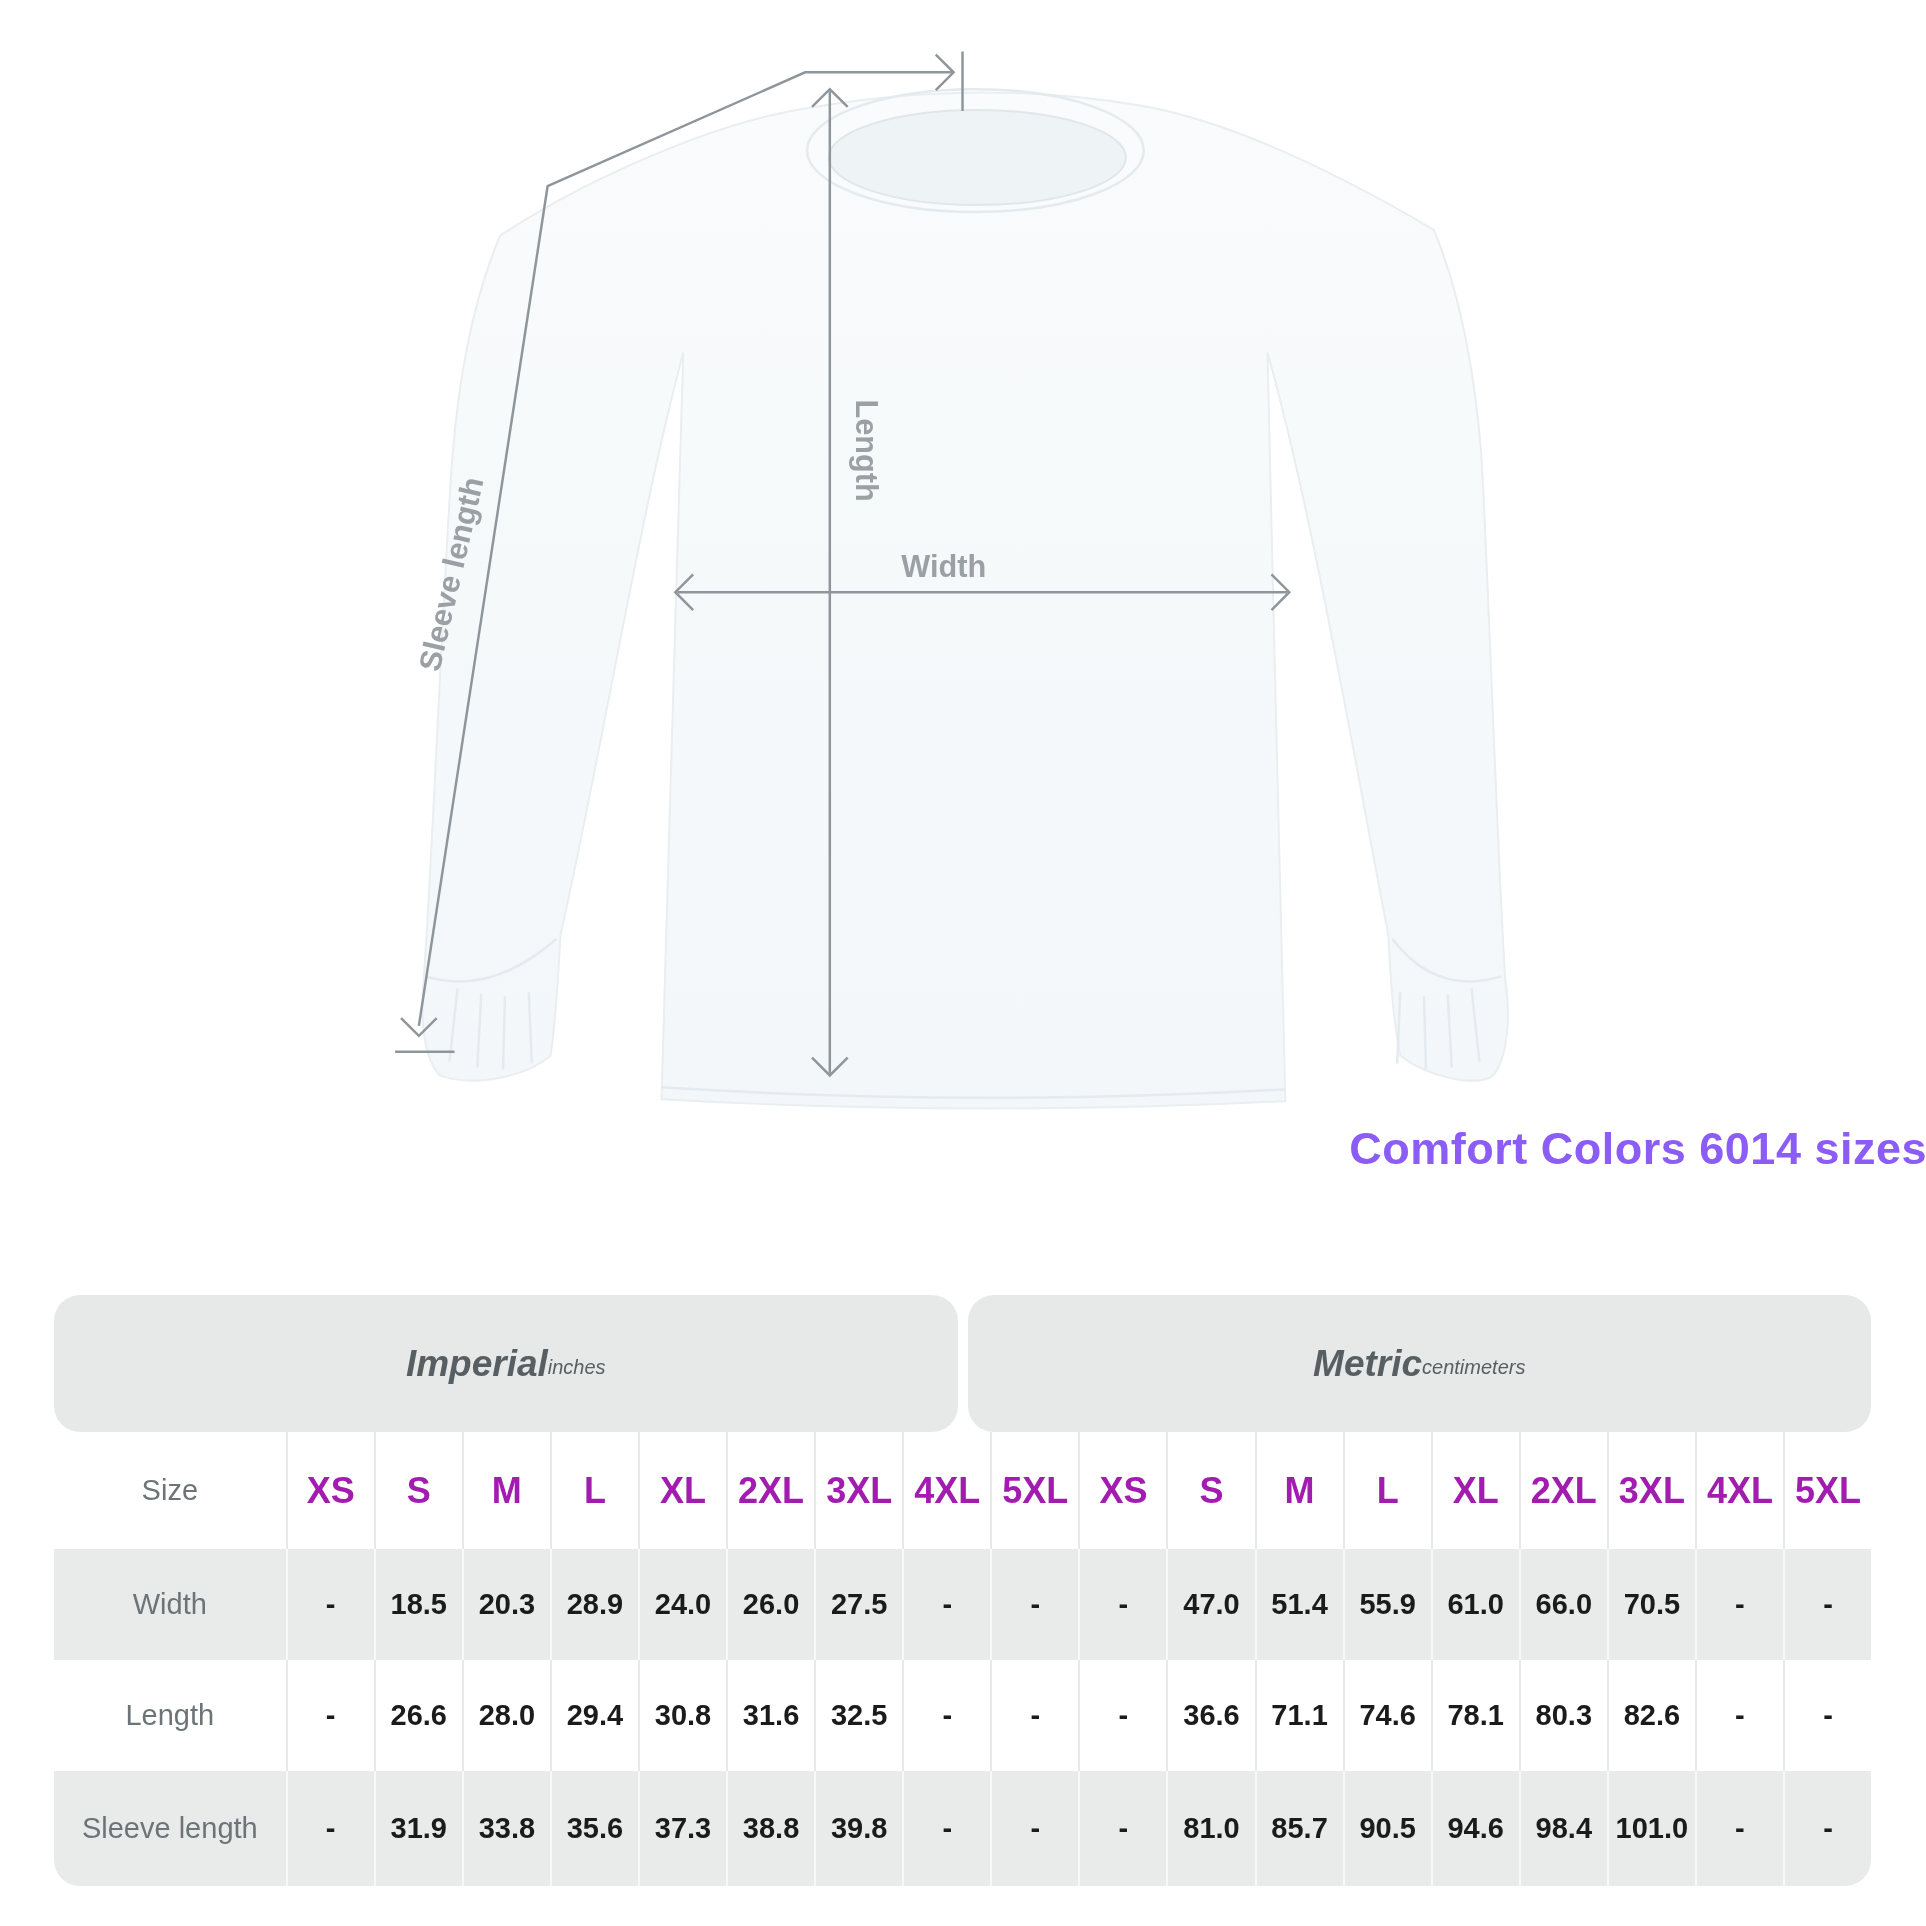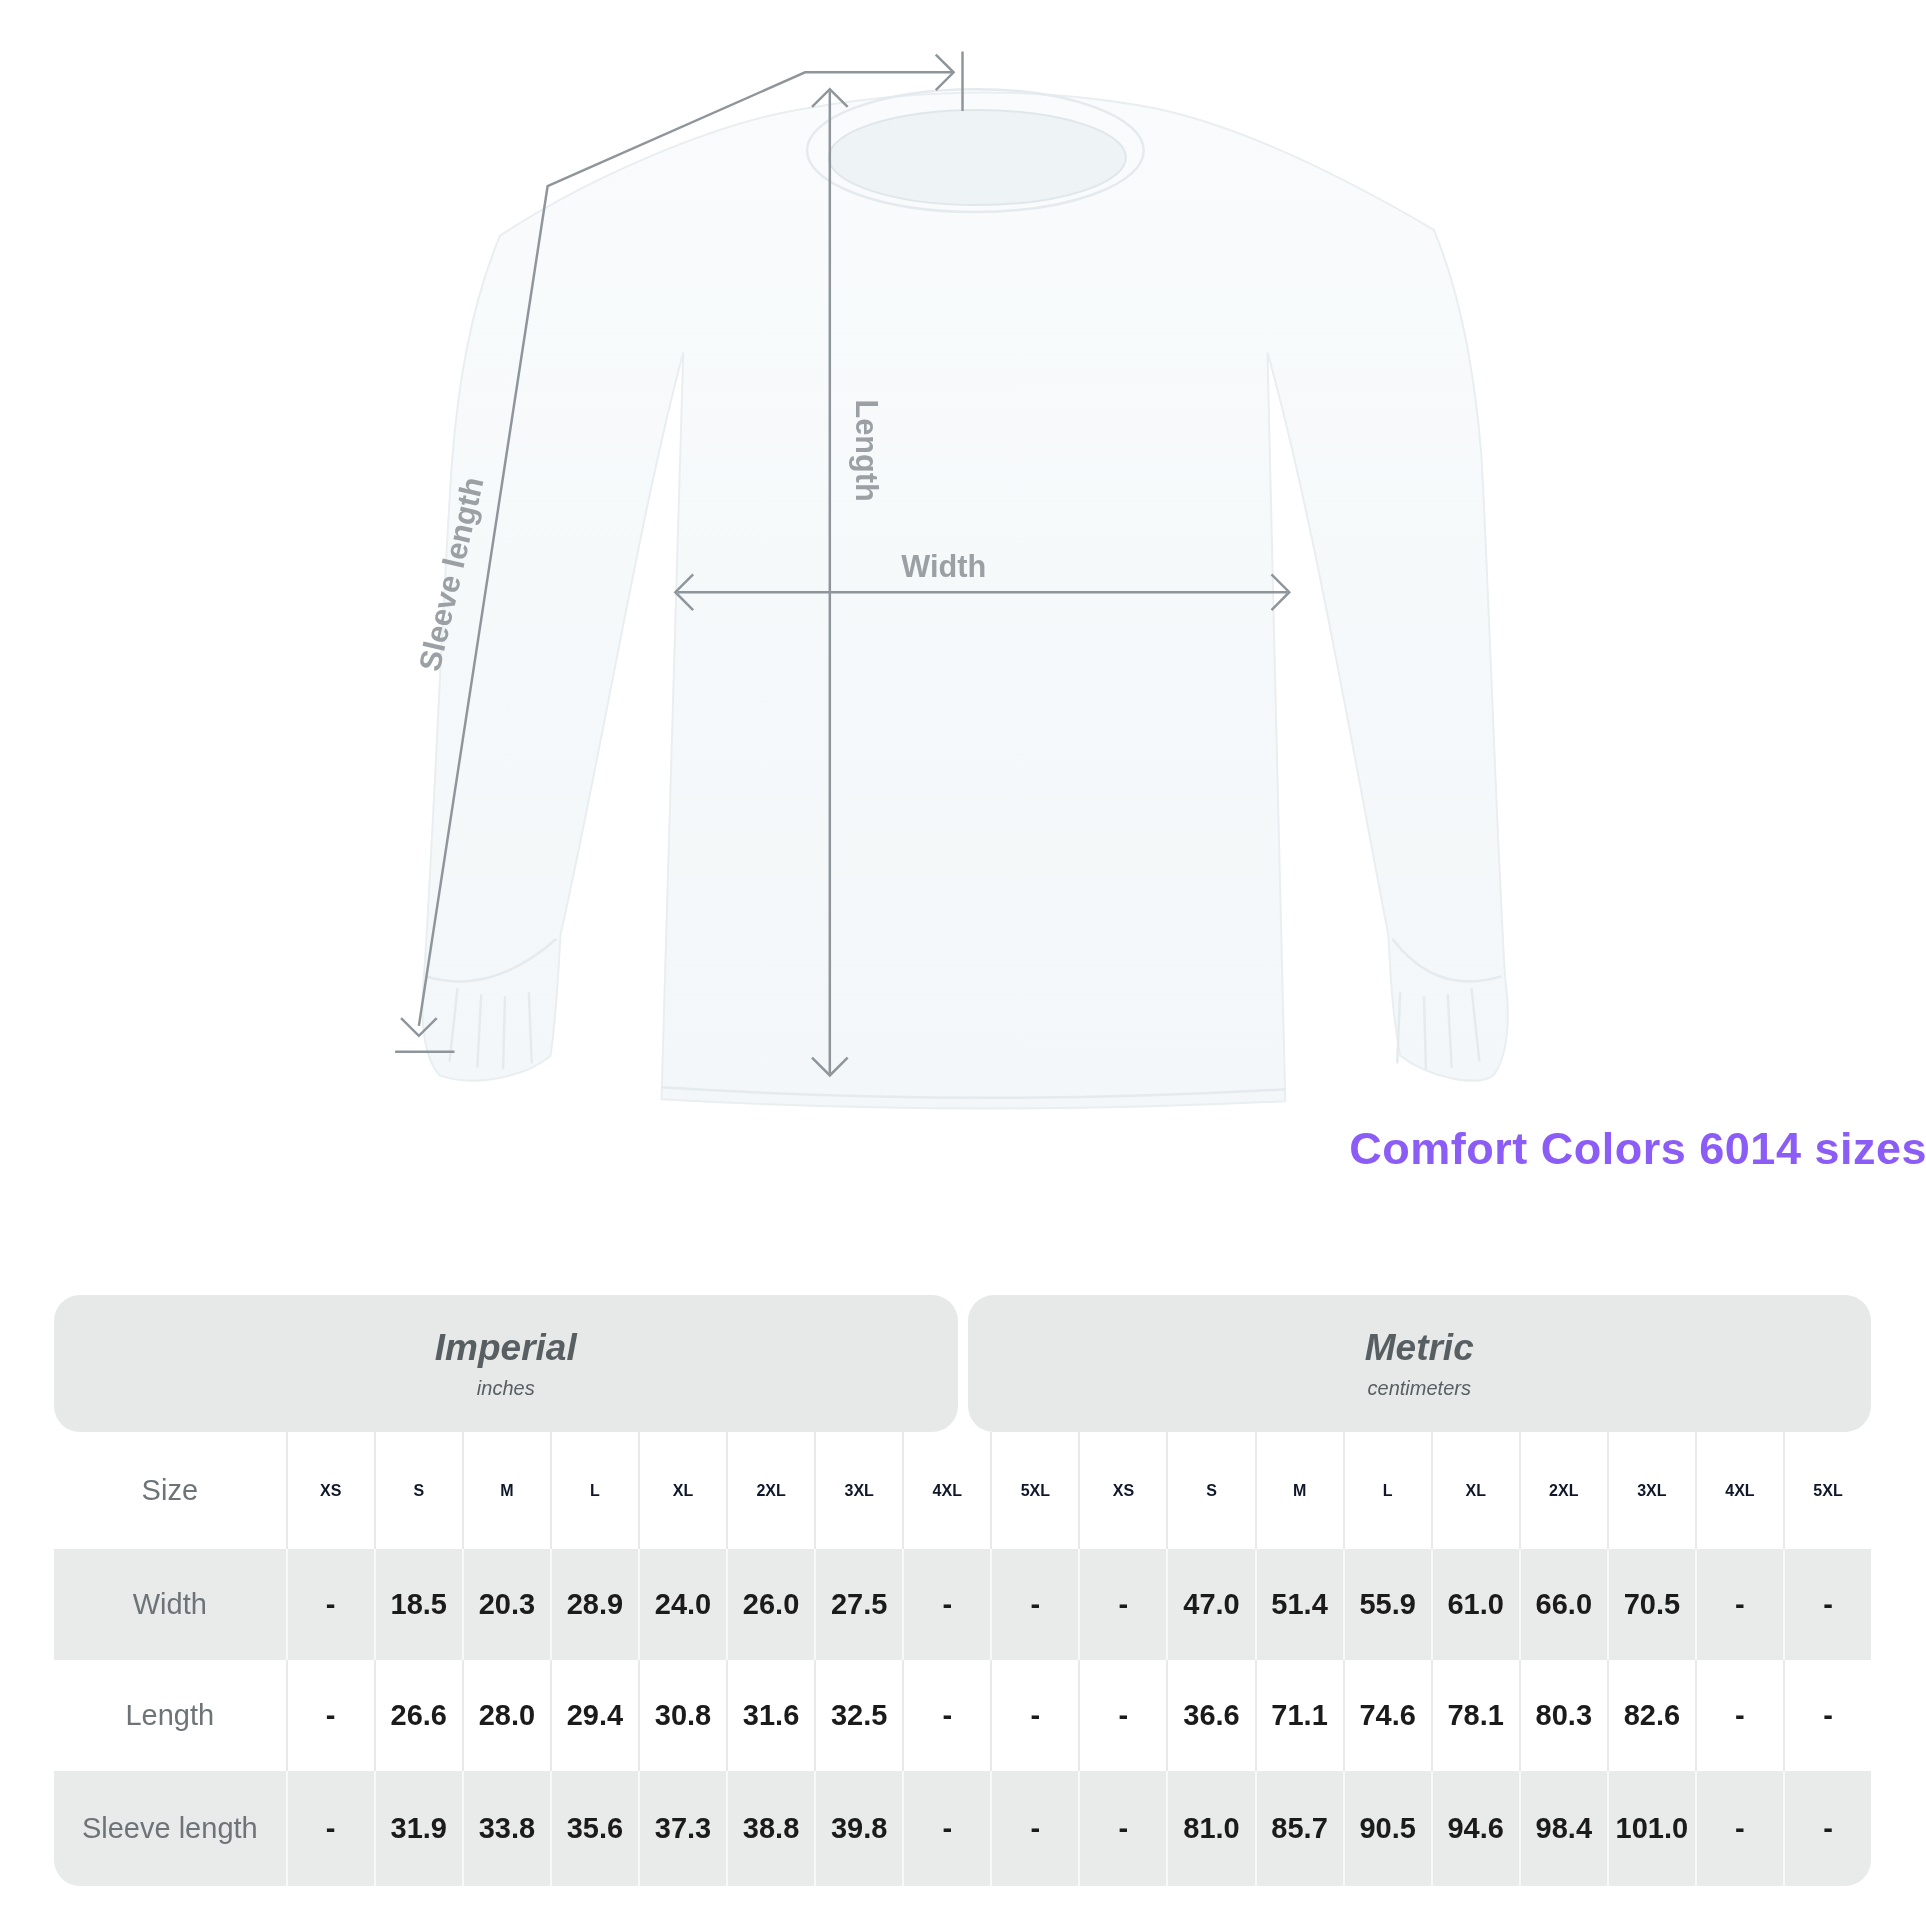--- a/index.html
+++ b/index.html
@@ -11,32 +11,32 @@
 
   
   .title{position:absolute;top:1123px;left:0;width:100%;text-align:right;
          font-size:45px;font-weight:700;color:#8b5cf6;letter-spacing:0.5px;}
   .subtitle{position:absolute;top:1192px;left:0;width:100%;text-align:center;
             font-size:25px;font-style:italic;color:#4d4d4d;}
 
   
   .size-table{position:absolute;left:54px;top:1295px;width:1817px;}
   .band{display:flex;gap:10px;height:137px;}
-  .band-half{flex:1;background:#e7e8e8;border-radius:26px;display:flex;flex-direction:column;
+  .band-half{flex:1;background:#e7e8e8;border-radius:26px;display:flex;flex-direction:row;
              align-items:center;justify-content:center;color:#585f63;}
   .band-title{font-size:37px;font-weight:700;font-style:italic;}
   .band-sub{font-size:20px;font-style:italic;margin-top:8px;}
 
   .trow{display:flex;align-items:stretch;}
   .trow>div{display:flex;align-items:center;justify-content:center;}
   .trow>div+div{border-left:2px solid var(--sep,#e9e9e9);}
   .cell-label{width:12.75%;font-weight:400;font-size:29px;color:#6d7478;}
   .cell{flex:1;font-size:29px;}
   .trow.header{height:117px;}
-  .trow.header .cell{font-weight:700;font-size:16px;color:#0f172a;}
+  .trow.header .cell{font-weight:700;font-size:36px;color:#a21caf;}
   .trow.data{height:111px;}
   .trow.data .cell{font-weight:700;color:#1b1b1b;}
   .trow.gray{background:#e9eaea;--sep:#f8f8f8;}
   .trow.whiterow{background:#ffffff;--sep:#e9e9e9;}
   .trow.data:last-child{height:115px;border-radius:0 0 26px 26px;overflow:hidden;}
 </style>
 </head>
 <body>
 
 <div class="page">

